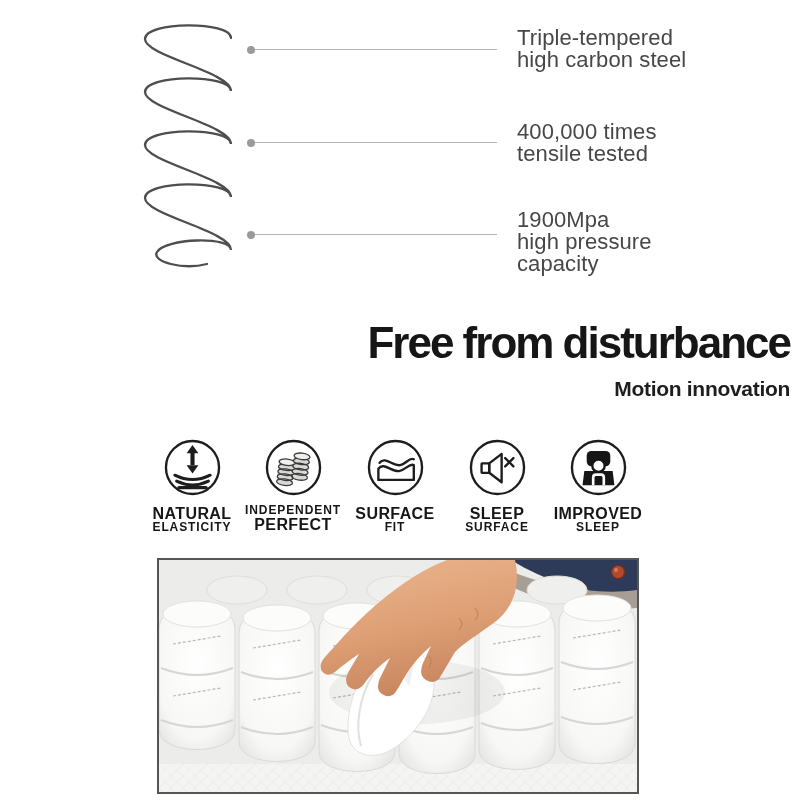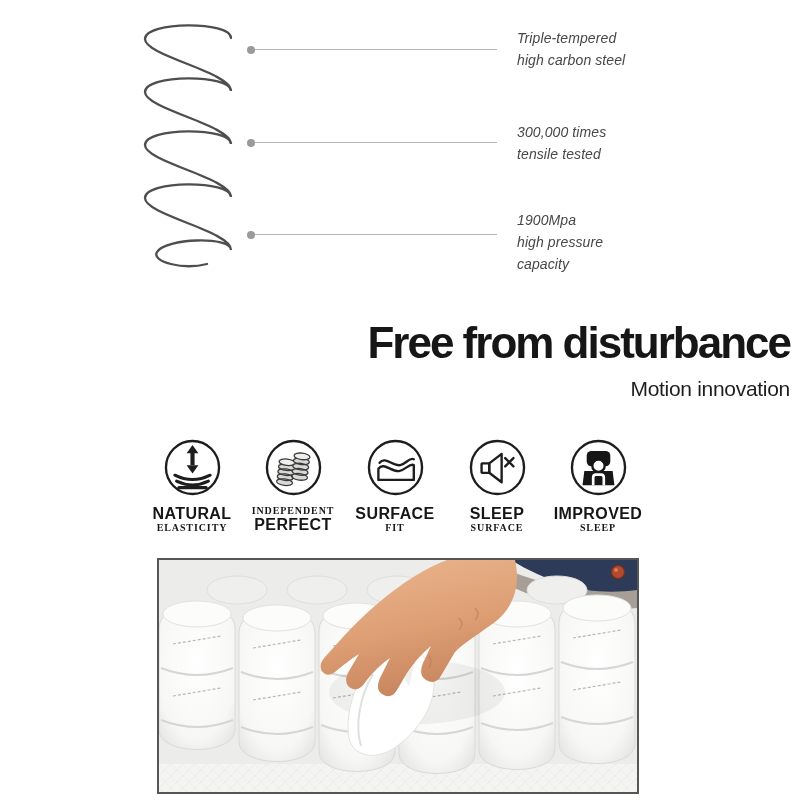--- a/index.html
+++ b/index.html
@@ -15,40 +15,40 @@
   .callout-line{
     position:absolute;left:250px;width:247px;height:0;
     border-top:1.6px solid #b5b5b5;
   }
   .callout-dot{
     position:absolute;left:-3px;top:-4.5px;width:8px;height:8px;border-radius:50%;
     background:#9a9a9a;display:block;
   }
   .callout-text{
     position:absolute;left:517px;width:190px;
-    font-size:14px;line-height:22px;color:#474747;
-    white-space:pre-line;letter-spacing:0.1px;font-style:italic;
+    font-size:22px;line-height:22px;color:#474747;
+    white-space:pre-line;letter-spacing:0.1px;
   }
 
   
   .headline{position:absolute;left:0;right:10px;top:318px;text-align:right;}
   .headline-title{
     font-size:44px;font-weight:bold;color:#161616;letter-spacing:-2px;line-height:50px;
   }
   .headline-subtitle{
-    margin-top:9px;font-size:21px;font-weight:normal;color:#1e1e1e;letter-spacing:-0.3px;
+    margin-top:9px;font-size:21px;font-weight:bold;color:#1e1e1e;letter-spacing:-0.3px;
   }
 
   
   .feature{position:absolute;top:438px;width:102px;text-align:center;}
   .f1{left:141px;} .f2{left:242px;} .f3{left:344px;} .f4{left:446px;} .f5{left:547px;}
   .feature-icon{width:59px;height:59px;display:inline-block;}
   .feature-labels{margin-top:4px;display:flex;flex-direction:column;align-items:center;color:#161616;}
   .feature-primary{font-size:16px;font-weight:bold;letter-spacing:0.4px;line-height:17px;}
-  .feature-secondary{font-size:10px;font-weight:bold;letter-spacing:0.9px;line-height:11px;font-family:Liberation Serif, serif;}
+  .feature-secondary{font-size:12px;font-weight:bold;letter-spacing:0.9px;line-height:11px;}
 
   
   .photo-frame{
     position:absolute;left:157px;top:558px;width:478px;height:232px;
     border:2px solid #565656;box-sizing:content-box;background:#ececea;
   }
   .photo-frame svg{display:block;width:478px;height:232px;}
 </style>
 </head>
 <body>
@@ -74,21 +74,21 @@
     </div>
   <div class="callout-line" style="top:142px">
       <span class="callout-dot"></span>
     </div>
   <div class="callout-line" style="top:234px">
       <span class="callout-dot"></span>
     </div>
 
   <div class="callout-text" style="top:27px">Triple-tempered
 high carbon steel</div>
-  <div class="callout-text" style="top:121px">300,000 times
+  <div class="callout-text" style="top:121px">400,000 times
 tensile tested</div>
   <div class="callout-text" style="top:209px">1900Mpa
 high pressure
 capacity</div>
 
   <div class="headline">
     <div class="headline-title">Free from disturbance</div>
     <div class="headline-subtitle">Motion innovation</div>
   </div>
 

